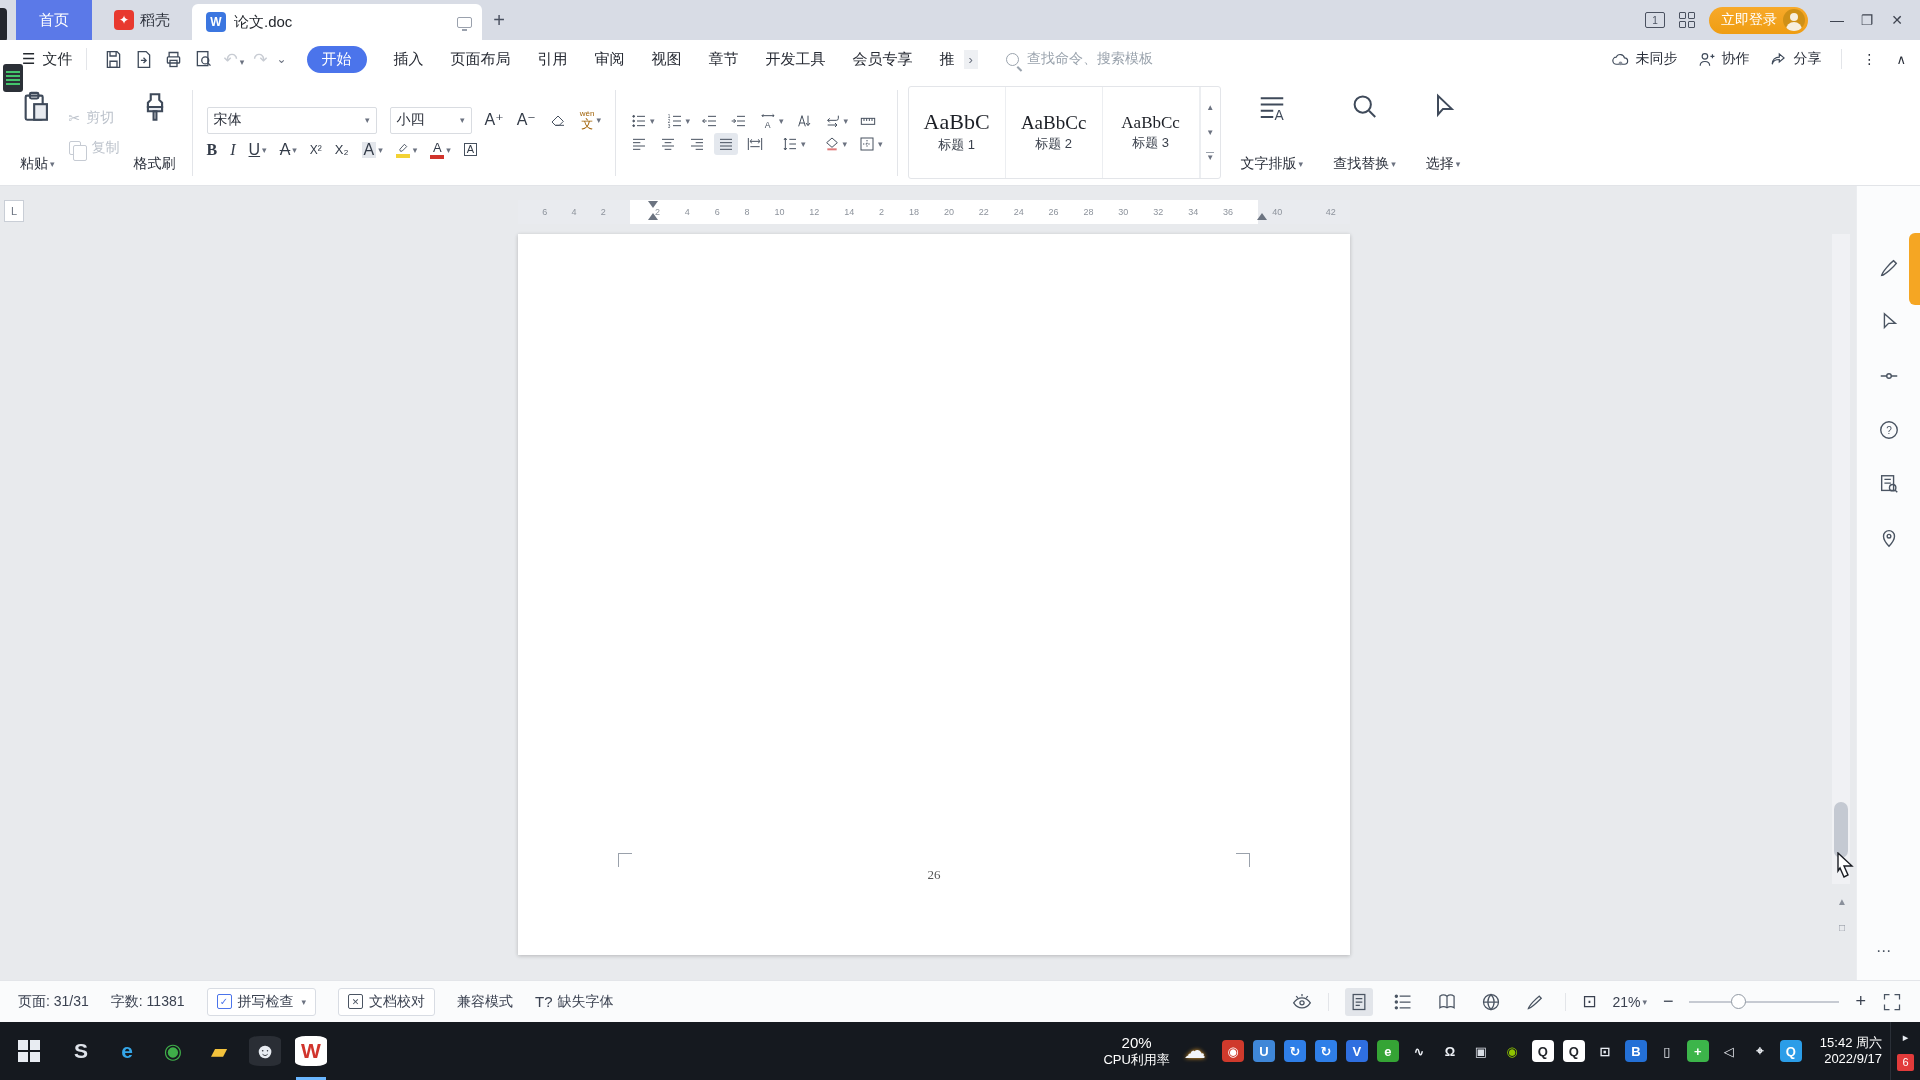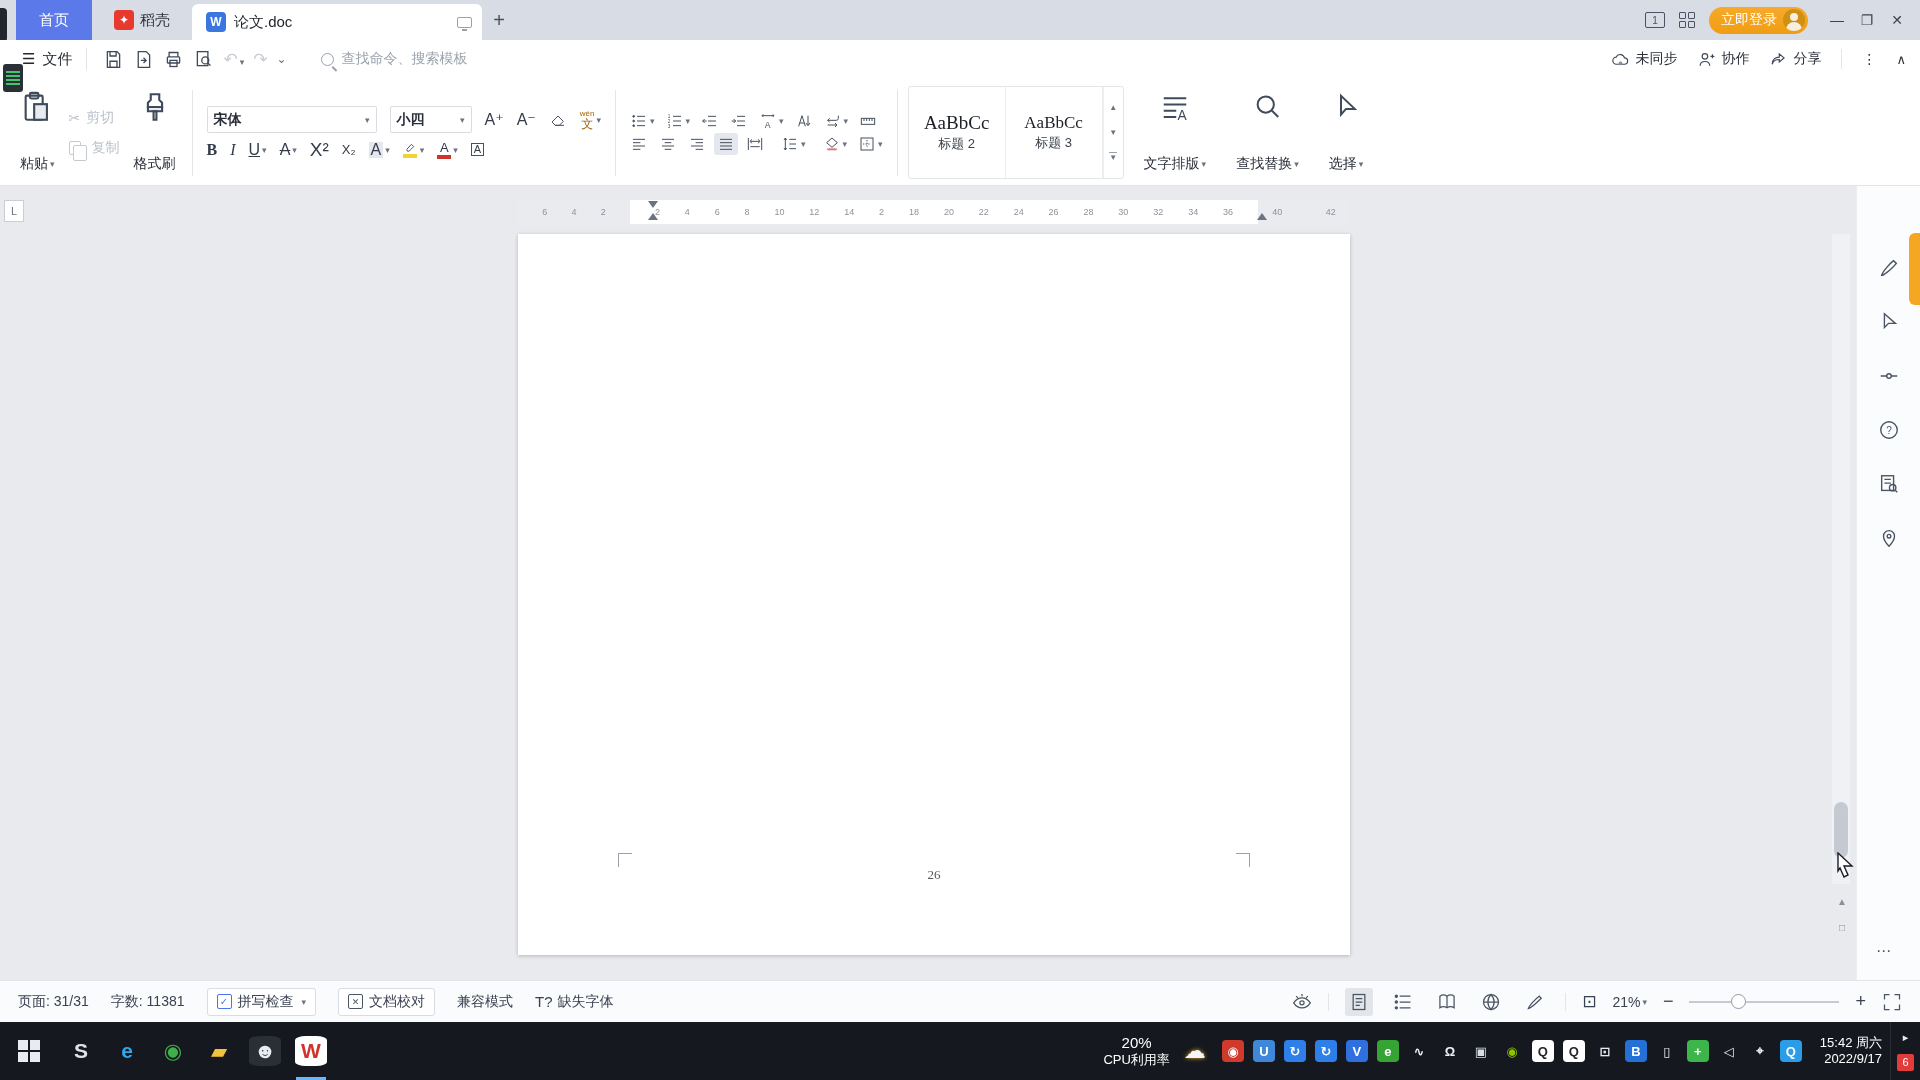--- a/index.html
+++ b/index.html
@@ -56,21 +56,21 @@
   .grp { display:flex; }
   .bigbtn { display:flex; flex-direction:column; align-items:center; justify-content:space-between; padding:6px 6px 8px; }
   .bigbtn svg { width:34px; height:34px; stroke:#3f4a5a; fill:none; stroke-width:1.5; }
   .bigbtn .lbl { font-size:14px; color:#2a2f3a; display:flex; align-items:center; }
   .smallcol { display:flex; flex-direction:column; justify-content:center; gap:12px; padding:0 8px; }
   .smallrow { display:flex; align-items:center; gap:6px; font-size:14px; }
   .disabled, .disabled * { color:#bcc2cb !important; stroke:#c6cbd3 !important; }
   .copy-ic { width:12px; height:14px; border:1.5px solid #c6cbd3; border-radius:2px; position:relative; }
   .copy-ic::after { content:""; position:absolute; left:3px; top:3px; width:12px; height:14px; border:1.5px solid #c6cbd3; background:#fff; border-radius:2px; }
   .fontgrp { display:flex; flex-direction:column; justify-content:center; gap:7px; padding:0 4px; }
-  .combo { height:27px; border:1px solid #d9dce1; border-radius:2px; display:flex; align-items:center; padding:0 6px; font-size:14px; color:#2a2f3a; background:#fff;font-weight:bold; }
+  .combo { height:27px; border:1px solid #d9dce1; border-radius:2px; display:flex; align-items:center; padding:0 6px; font-size:14px; color:#2a2f3a; background:#fff; }
   .combo .dd { margin-left:auto; }
   .trow { display:flex; align-items:center; gap:13px; }
   .tgl { font-size:16px; color:#343c49; display:flex; align-items:flex-end; line-height:1; }
   .tgl.b { font-weight:bold; font-family:"Liberation Serif",serif; }
   .tgl.i { font-style:italic; font-family:"Liberation Serif",serif; }
   .tgl.u { text-decoration:underline; }
   .tgl.strike { text-decoration:line-through; }
   .underbar { display:inline-block; width:14px; height:4px; margin-left:-14px; }
   .wen { display:flex; flex-direction:column; align-items:center; line-height:1; color:#a16207; }
   .wen .py { font-size:8px; } .wen .hz { font-size:12px; }
@@ -216,20 +216,33 @@
       </svg>
     <svg viewBox="0 0 24 24">
         <rect x="5" y="3" width="12" height="16"></rect>
         <circle cx="14" cy="13" r="4"></circle>
         <path d="M17 16l3 3"></path>
       </svg>
     <span class="dis"><span>↶</span><span class="dd">▾</span></span>
     <span class="dis">↷</span>
     <span style="font-size:12px;color:#6b7280;">⌄</span>
   </div>
+  <div class="menu-tabs">
+    <span class="mtab active">开始</span>
+    <span class="mtab">插入</span>
+    <span class="mtab">页面布局</span>
+    <span class="mtab">引用</span>
+    <span class="mtab">审阅</span>
+    <span class="mtab">视图</span>
+    <span class="mtab">章节</span>
+    <span class="mtab">开发工具</span>
+    <span class="mtab">会员专享</span>
+    <span class="mtab" style="margin-right:-18px;">推</span>
+    <span class="more-arrow">›</span>
+  </div>
   <div class="cmd-search">
     <span class="mag"></span>
     <span>查找命令、搜索模板</span>
   </div>
   <div class="mr-right">
     <span class="mr-item">
       <svg viewBox="0 0 24 24">
           <path d="M7 18h10a4 4 0 000-8 5.5 5.5 0 00-10.4-1A3.8 3.8 0 007 18z"></path>
           <circle cx="12" cy="17" r="2.4" fill="#8a909b" stroke="none"></circle>
         </svg>
@@ -318,21 +331,21 @@
       <span class="tgl b">B</span>
       <span class="tgl i">I</span>
       <span class="pbtn">
           <span class="tgl u">U</span>
           <span class="dd">▾</span>
         </span>
       <span class="pbtn">
           <span class="tgl strike">A</span>
           <span class="dd">▾</span>
         </span>
-      <span class="tgl" style="font-size:19px;">X²</span>
+      <span class="tgl" style="font-size:12px;">X²</span>
       <span class="tgl" style="font-size:13px;">X₂</span>
       <span class="pbtn">
           <span class="tgl" style="background:#e4e7ec;padding:0 2px;">A</span>
           <span class="dd">▾</span>
         </span>
       <span class="pbtn">
         <span class="col" style="gap:1px;">
             <svg viewBox="0 0 24 24" style="width:15px;height:11px;stroke:#46505e;fill:none;stroke-width:2;">
               <path d="M4 16L14 5l5 5L9 20H5z"></path>
             </svg>
@@ -439,20 +452,24 @@
               <path d="M12 6v12M6 12h12" stroke-dasharray="2 2"></path>
             </svg></span>
           <span class="dd">▾</span>
         </span>
     </div>
   </div>
 
   <div class="vdiv" style="height:86px;"></div>
 
   <div class="stylegal">
+    <div class="styleitem">
+      <span class="stylePrev" style="font-size:22px;">AaBbC</span>
+      <span class="styleLbl">标题 1</span>
+    </div>
     <div class="styleitem">
       <span class="stylePrev" style="font-size:19px;">AaBbCc</span>
       <span class="styleLbl">标题 2</span>
     </div>
     <div class="styleitem">
       <span class="stylePrev" style="font-size:17px;">AaBbCc</span>
       <span class="styleLbl">标题 3</span>
     </div>
     <div class="galside">
       <span>▲</span>

